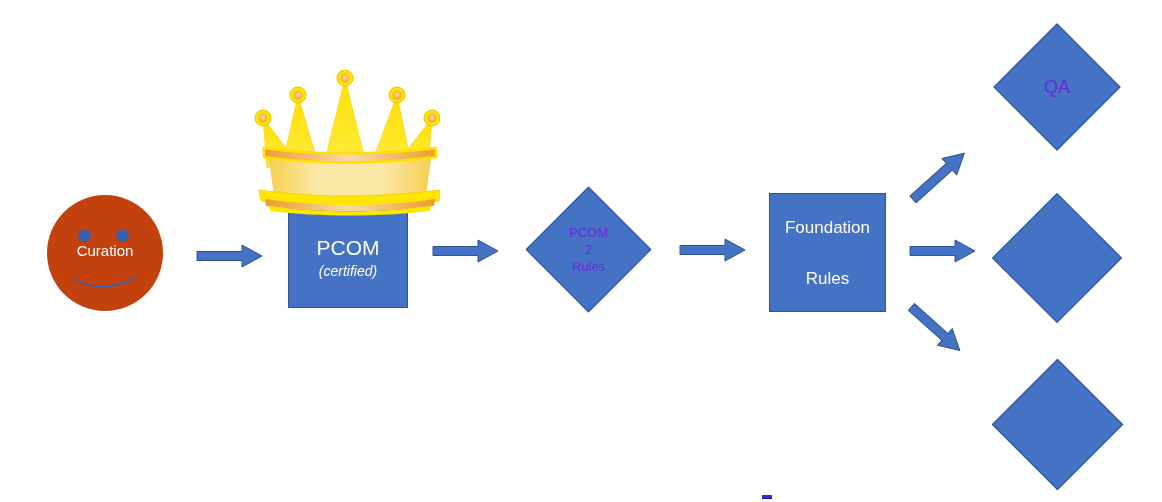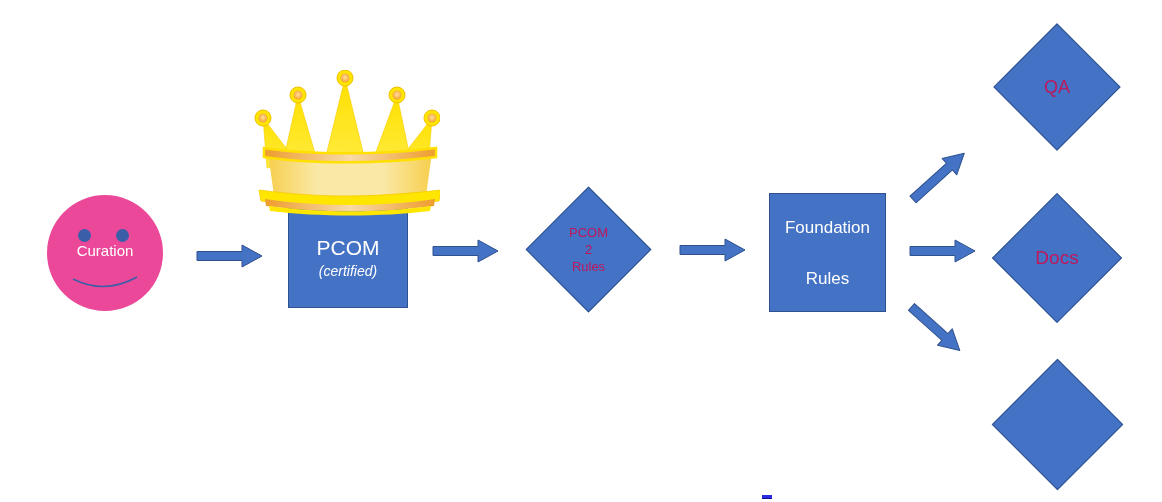--- a/index.html
+++ b/index.html
@@ -10,21 +10,21 @@
     background: #FFFFFF;
     overflow: hidden;
     font-family: "Liberation Sans", sans-serif;
     color: #FFFFFF;
   }
 
   
   .smiley {
     position: absolute; left: 47px; top: 195px;
     width: 116px; height: 116px; border-radius: 50%;
-    background: #ec4899;
+    background: #c2410c;
   }
   .smiley .eye {
     position: absolute; width: 13px; height: 13px; border-radius: 50%;
     background: #3A5FA8;
   }
   .smiley .eye-l { left: 31px; top: 34px; }
   .smiley .eye-r { left: 69px; top: 34px; }
   .smiley .smile { position: absolute; left: 24px; top: 80px; }
   .smiley-label {
     position: absolute; left: 0; top: 47px; width: 100%;
@@ -52,21 +52,21 @@
   .foundation-rect span { display: block; font-size: 17px; line-height: 23px; }
 
   
   .diamond {
     position: absolute; background: #4472C4; border: 1px solid #2F528F;
     transform: rotate(45deg); box-sizing: border-box;
   }
   .diamond-label {
     position: absolute; display: flex; flex-direction: column;
     align-items: center; justify-content: center; text-align: center;
-    color: #be185d; z-index: 2;
+    color: #6d28d9; z-index: 2;
   }
   .d-pcom2, .l-pcom2     { left: 544px;  top: 205px; width: 89px; height: 89px; }
   .l-pcom2 span          { display:block; font-size: 13px; line-height: 17px; }
   .d-qa, .l-qa           { left: 1012px; top: 42px;  width: 90px; height: 90px; }
   .l-qa                  { font-size: 18px; }
   .d-docs, .l-docs       { left: 1011px; top: 212px; width: 92px; height: 92px; }
   .l-docs                { font-size: 19px; }
   .d-release, .l-release { left: 1011px; top: 378px; width: 93px; height: 93px; }
   .l-release             { font-size: 14px; }
 
@@ -184,21 +184,18 @@
   <svg class="block-arrow rot-down" style="left:903px; top:315px;" width="66" height="28" viewBox="0 0 66 28">
     <polygon points="0,9.5 45,9.5 45,3 65,14 45,25 45,18.5 0,18.5"></polygon>
   </svg>
 
   <div class="diamond d-qa"></div>
   <div class="diamond-label l-qa">
     <span>QA</span>
   </div>
 
   <div class="diamond d-docs"></div>
-  <div class="diamond-label l-docs">
-    <span>Docs</span>
-  </div>
 
   <div class="diamond d-release"></div>
 
   <div class="artifact"></div>
 
 </div>
 
 </body></html>

